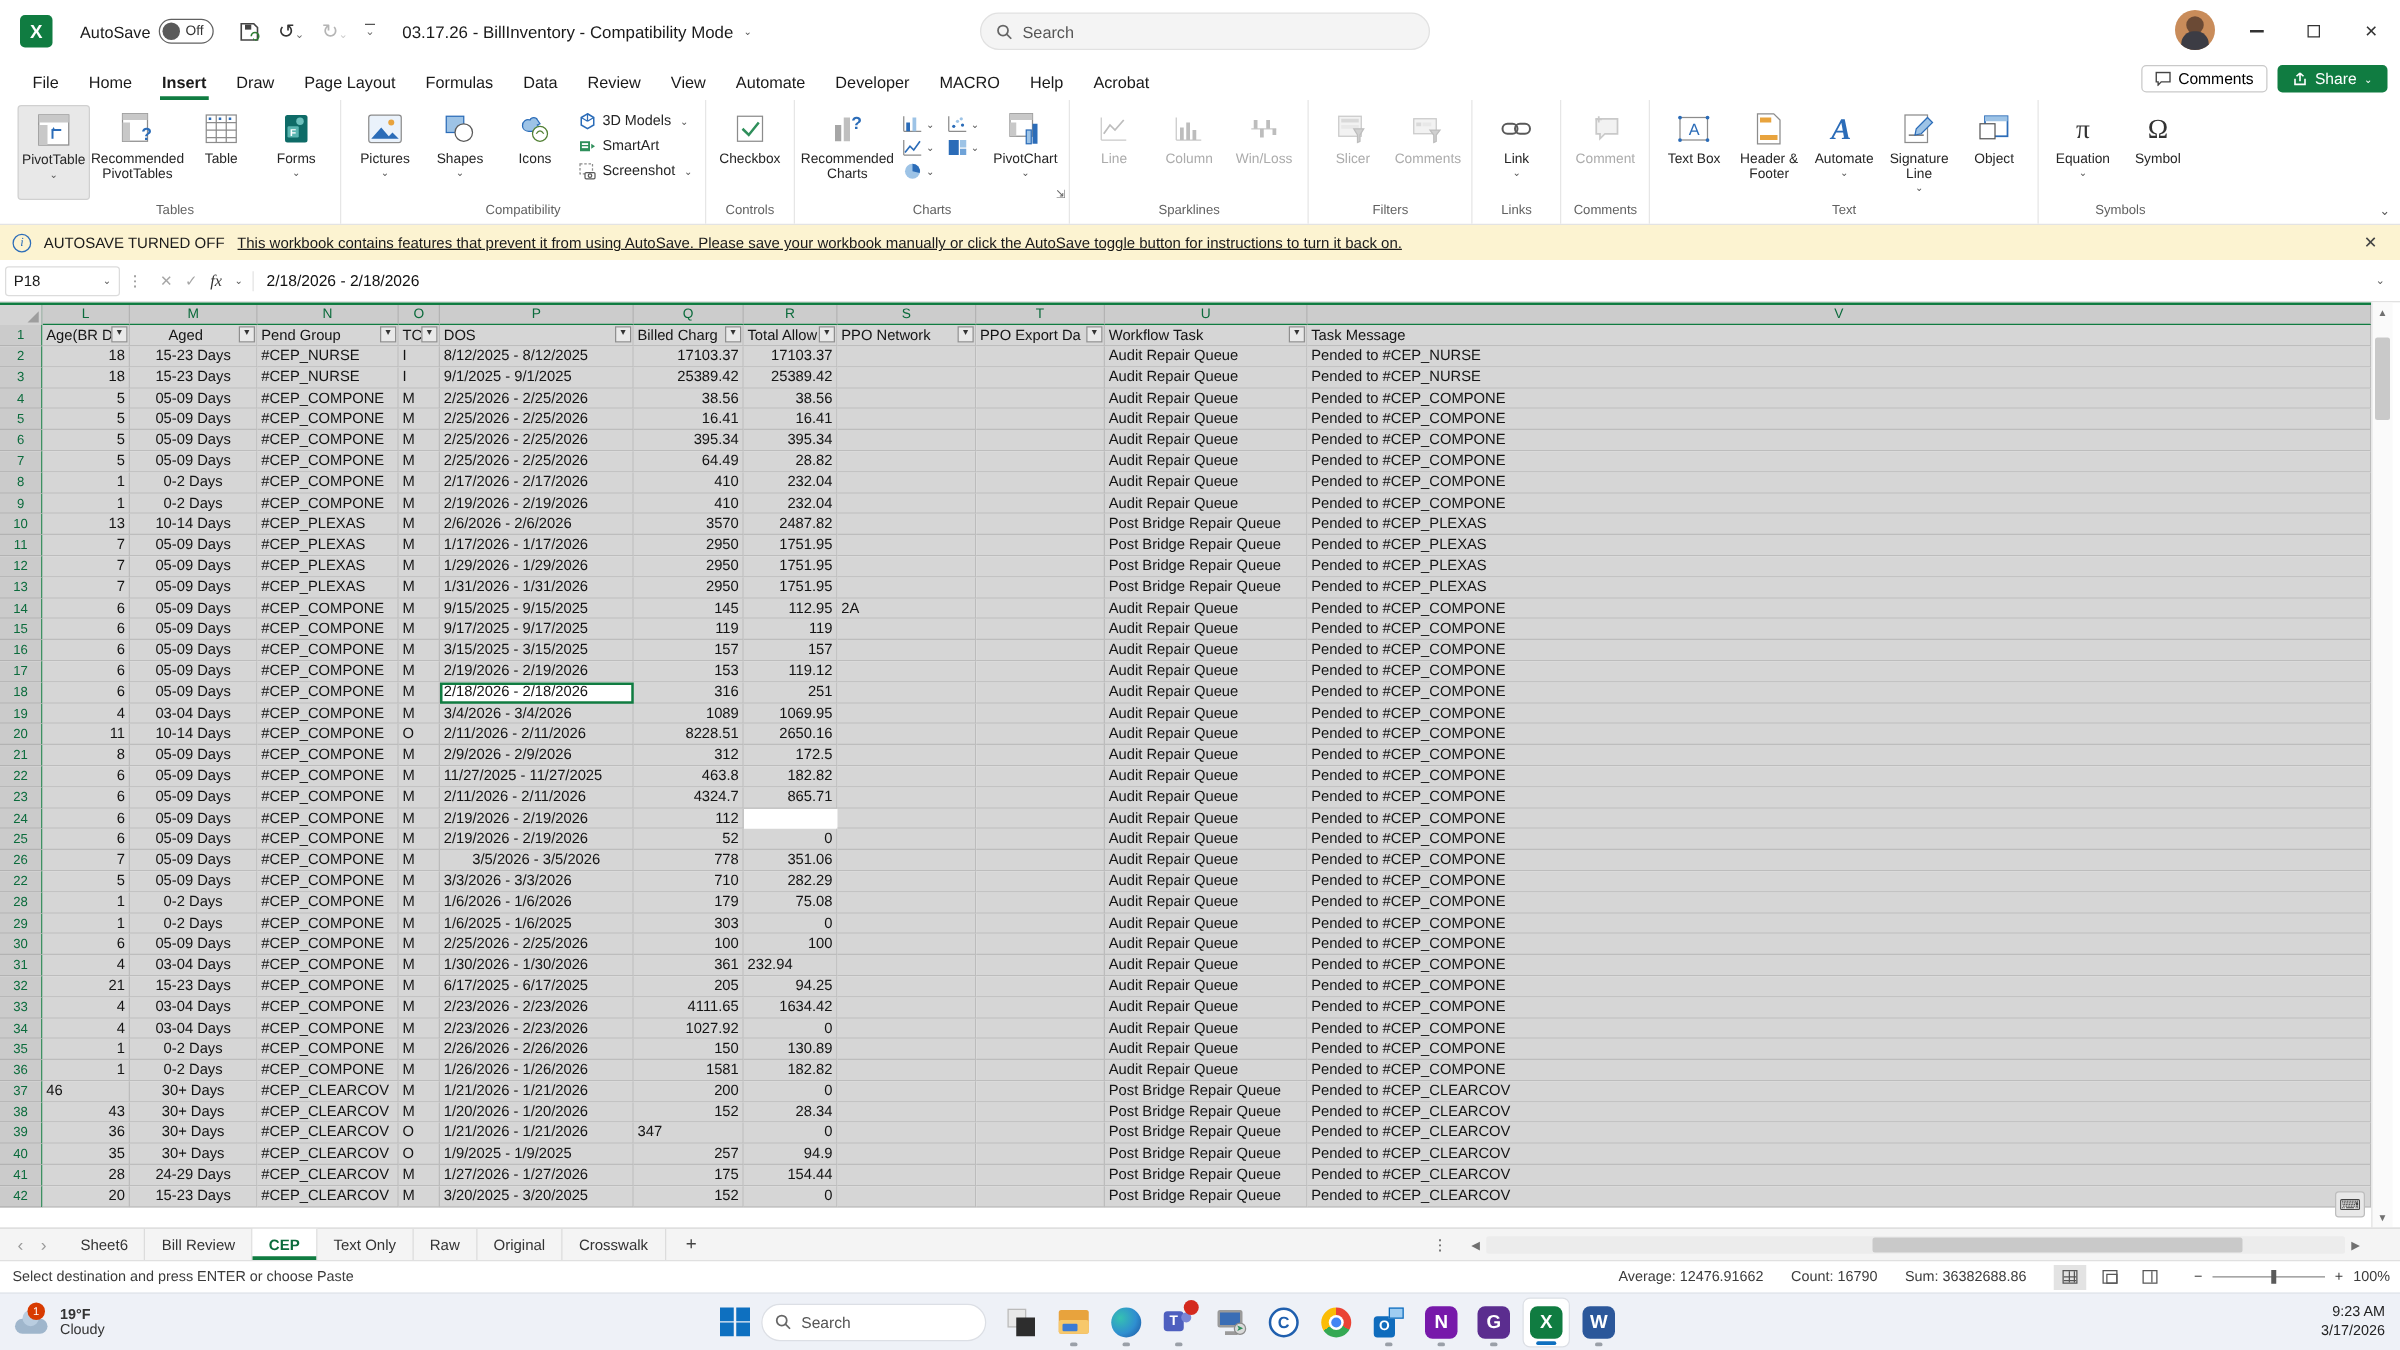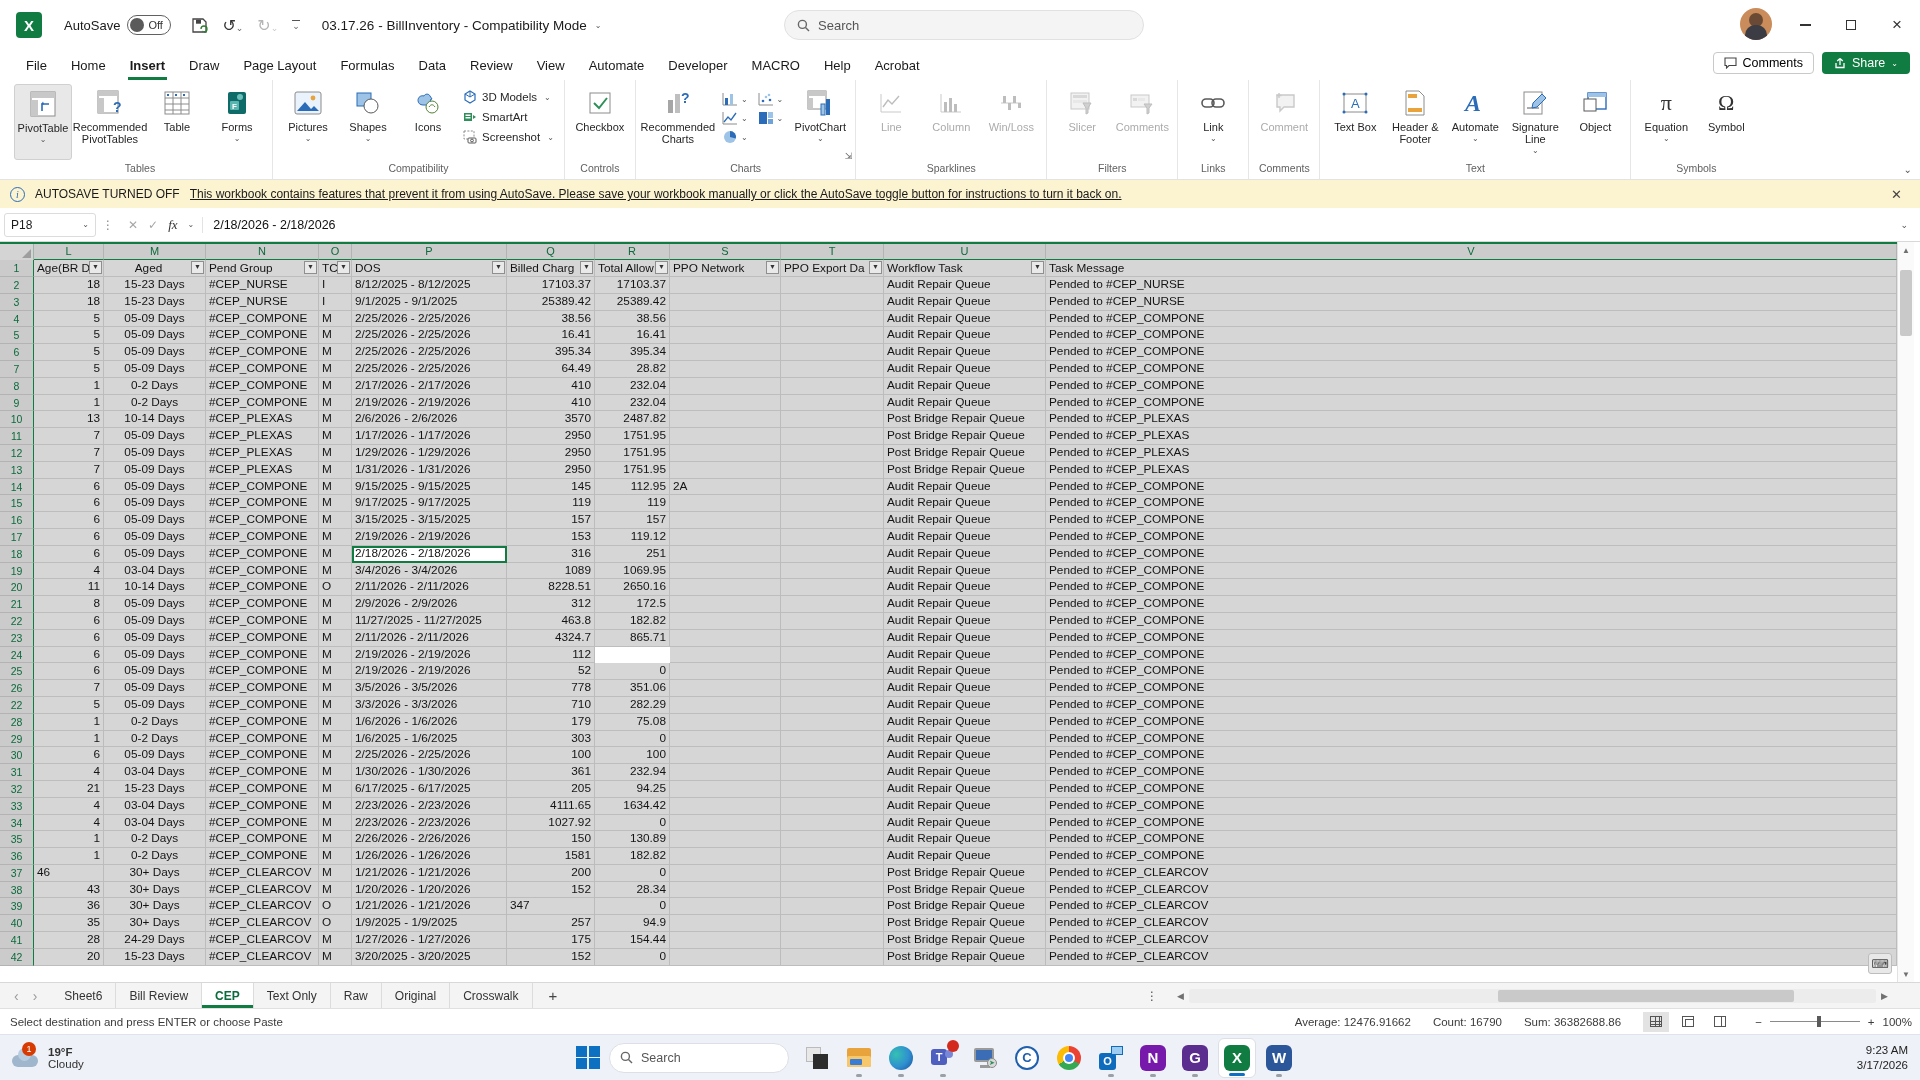--- a/index.html
+++ b/index.html
@@ -1018,21 +1018,21 @@
           <div class="cell" style="width: 103px; text-align: left;"></div>
           <div class="cell" style="width: 162px; text-align: left;">Audit Repair Queue</div>
           <div class="cell" style="width: 851px; text-align: left;">Pended to #CEP_COMPONE</div>
         </div>
         <div class="grow">
           <div class="rownum">26</div>
           <div class="cell" style="width: 70px; text-align: right;">7</div>
           <div class="cell" style="width: 102px; text-align: center;">05-09 Days</div>
           <div class="cell" style="width: 113px; text-align: left;">#CEP_COMPONE</div>
           <div class="cell" style="width: 33px; text-align: left;">M</div>
-          <div class="cell" style="width: 155px; text-align: left;">3/5/2026 - 3/5/2026</div>
+          <div class="cell" style="width: 155px; text-align: center;">3/5/2026 - 3/5/2026</div>
           <div class="cell" style="width: 88px; text-align: right;">778</div>
           <div class="cell" style="width: 75px; text-align: right;">351.06</div>
           <div class="cell" style="width: 111px; text-align: left;"></div>
           <div class="cell" style="width: 103px; text-align: left;"></div>
           <div class="cell" style="width: 162px; text-align: left;">Audit Repair Queue</div>
           <div class="cell" style="width: 851px; text-align: left;">Pended to #CEP_COMPONE</div>
         </div>
         <div class="grow">
           <div class="rownum">22</div>
           <div class="cell" style="width: 70px; text-align: right;">5</div>
@@ -1090,21 +1090,21 @@
           <div class="cell" style="width: 851px; text-align: left;">Pended to #CEP_COMPONE</div>
         </div>
         <div class="grow">
           <div class="rownum">31</div>
           <div class="cell" style="width: 70px; text-align: right;">4</div>
           <div class="cell" style="width: 102px; text-align: center;">03-04 Days</div>
           <div class="cell" style="width: 113px; text-align: left;">#CEP_COMPONE</div>
           <div class="cell" style="width: 33px; text-align: left;">M</div>
           <div class="cell" style="width: 155px; text-align: left;">1/30/2026 - 1/30/2026</div>
           <div class="cell" style="width: 88px; text-align: right;">361</div>
-          <div class="cell" style="width: 75px; text-align: right;">232.94</div>
+          <div class="cell" style="width: 75px; text-align: left;">232.94</div>
           <div class="cell" style="width: 111px; text-align: left;"></div>
           <div class="cell" style="width: 103px; text-align: left;"></div>
           <div class="cell" style="width: 162px; text-align: left;">Audit Repair Queue</div>
           <div class="cell" style="width: 851px; text-align: left;">Pended to #CEP_COMPONE</div>
         </div>
         <div class="grow">
           <div class="rownum">32</div>
           <div class="cell" style="width: 70px; text-align: right;">21</div>
           <div class="cell" style="width: 102px; text-align: center;">15-23 Days</div>
           <div class="cell" style="width: 113px; text-align: left;">#CEP_COMPONE</div>

